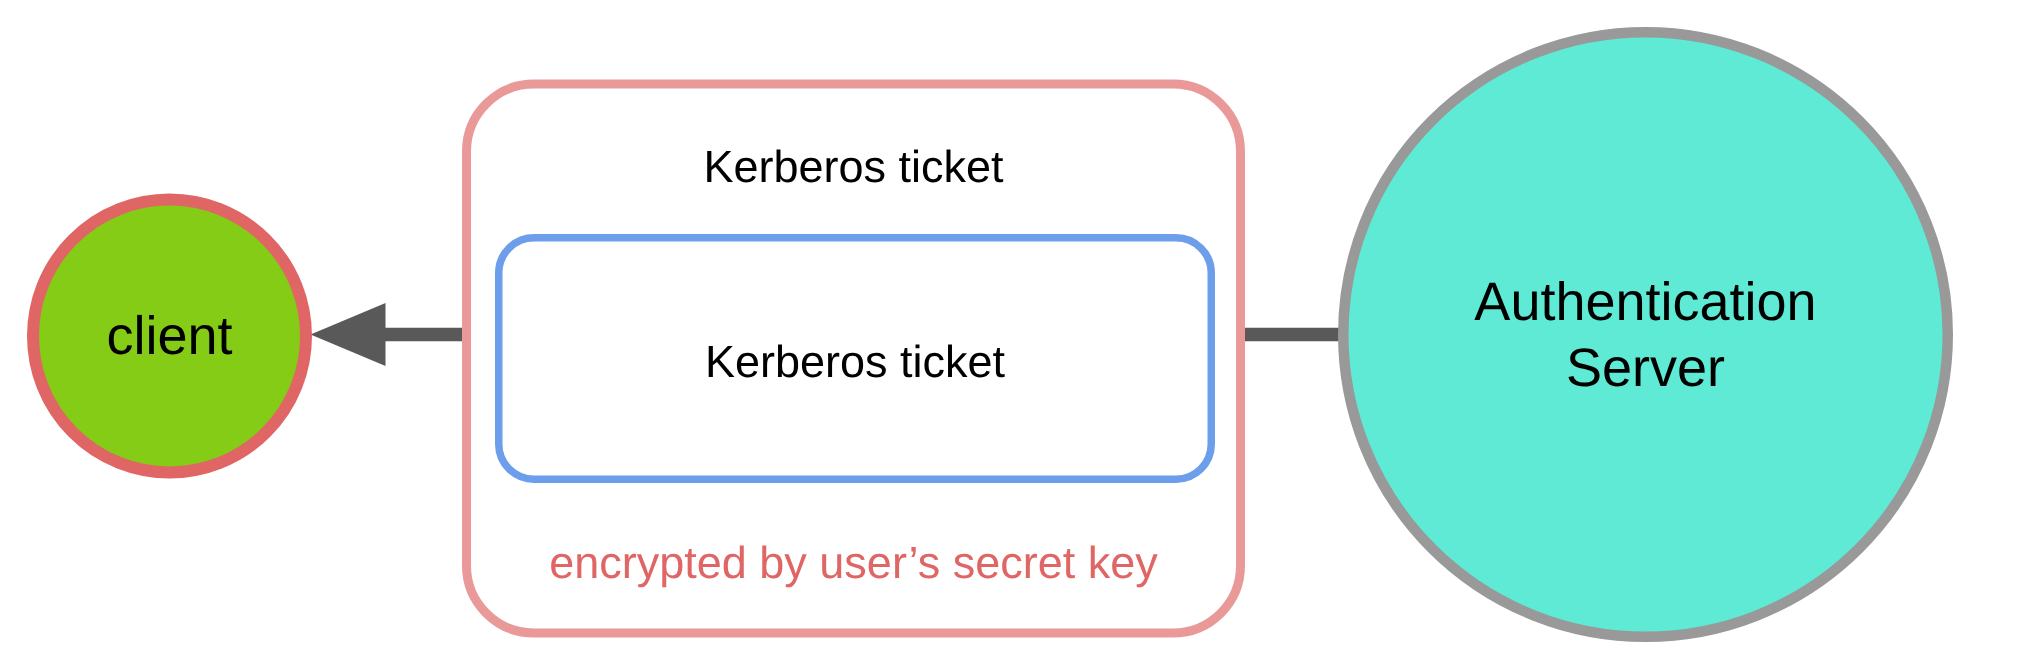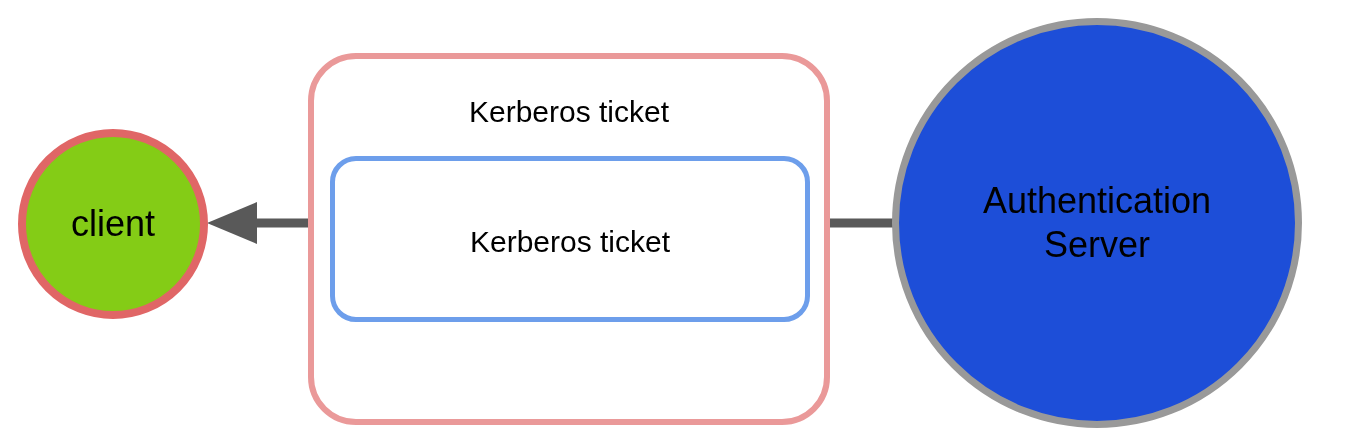--- a/index.html
+++ b/index.html
@@ -34,21 +34,21 @@
     width: 190px; height: 190px;
     border: 8px solid #e06666;
     background: #84cc16;
     border-radius: 50%;
     font-size: 36px;
   }
   .server-circle {
     left: 892px; top: 18px;
     width: 410px; height: 410px;
     border: 7px solid #999999;
-    background: #1d4ed8;
+    background: #5eead4;
     border-radius: 50%;
     font-size: 36px;
     line-height: 44px;
     flex-direction: column;
   }
   .outer-ticket-box {
     left: 308px; top: 53px;
     width: 522px; height: 372px;
     border: 6px solid #ea9999;
     background: #ffffff;
@@ -106,19 +106,20 @@
     <span>client</span>
   </div>
 
   <div class="node outer-ticket-box"></div>
   <div class="outer-ticket-title">Kerberos ticket</div>
 
   <div class="node inner-ticket-box">
     <span class="inner-ticket-title">Kerberos ticket</span>
   </div>
 
+  <div class="outer-ticket-note">encrypted by user’s secret key</div>
 
   <div class="node server-circle">
     <span>Authentication</span>
     <span>Server</span>
   </div>
 
 </div>
 
 </body></html>

